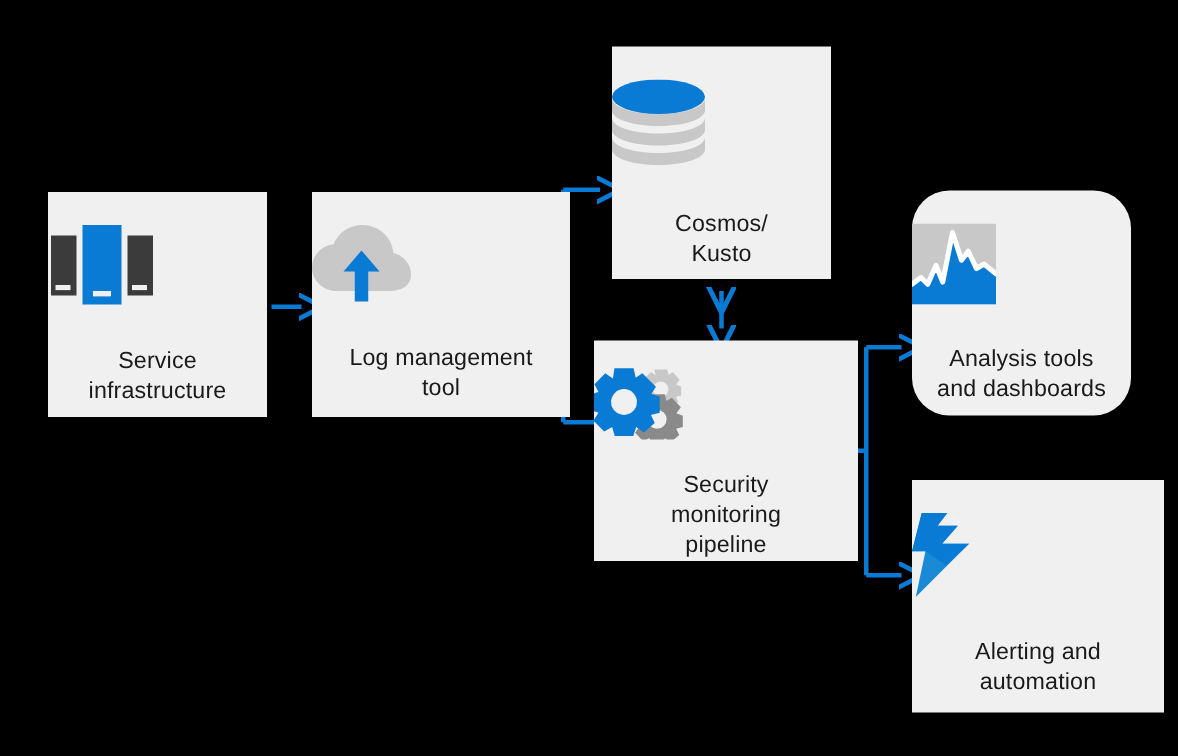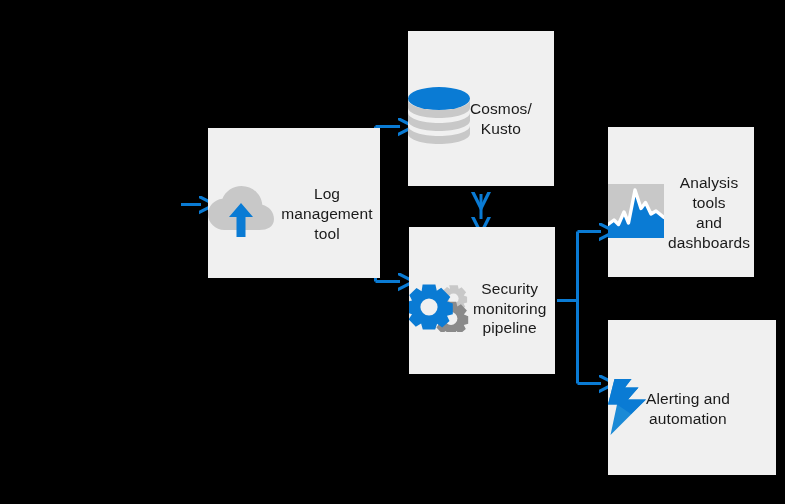--- a/index.html
+++ b/index.html
@@ -13,22 +13,21 @@
     width: 785px;
     height: 504px;
     background: #000000;
     overflow: hidden;
     font-family: "Liberation Sans", sans-serif;
   }
   .node-box {
     position: absolute;
     background: #f0f0f0;
     display: flex;
-    flex-direction: row;
-    align-items: center;
+    flex-direction: column;
     box-sizing: border-box;
   }
   .node-icon {
     display: block;
   }
   .node-label {
     color: #1a1a1a;
     font-size: 15.5px;
     line-height: 1.28;
     text-align: center;
@@ -42,22 +41,22 @@
     top: 0;
     width: 785px;
     height: 504px;
     pointer-events: none;
   }
 
   
   #node-service        { left: 32px;  top: 128px; width: 146px; height: 150px; }
   #node-logtool        { left: 208px; top: 128px; width: 172px; height: 150px; }
   #node-cosmos         { left: 408px; top: 31px;  width: 146px; height: 155px; }
-  #node-pipeline       { left: 409px; top: 227px; width: 146px; height: 147px; }
-  #node-analysis       { left: 608px; top: 127px; width: 146px; height: 150px; }
+  #node-pipeline       { left: 396px; top: 227px; width: 176px; height: 147px; }
+  #node-analysis       { left: 608px; top: 127px; width: 146px; height: 150px; border-radius: 25px; }
   #node-alerting       { left: 608px; top: 320px; width: 168px; height: 155px; }
 
   #node-service  .node-icon   { margin-top: 20px; }
   #node-service  .node-label  { margin-top: 20px; }
   #node-logtool  .node-icon   { margin-top: 22px; }
   #node-logtool  .node-label  { margin-top: 22px; }
   #node-cosmos   .node-icon   { margin-top: 22px; }
   #node-cosmos   .node-label  { margin-top: 20px; }
   #node-pipeline .node-icon   { margin-top: 18px; }
   #node-pipeline .node-label  { margin-top: 16px; }
@@ -108,20 +107,34 @@
       <path d="M557,300.5 L577.5,300.5" stroke="#0a7bd4" stroke-width="3" fill="none"></path>
 
       <path d="M577.5,231.5 L577.5,383.5" stroke="#0a7bd4" stroke-width="3" fill="none"></path>
 
       <path d="M577.5,231.5 L601,231.5" stroke="#0a7bd4" stroke-width="3" fill="none" marker-end="url(#arrowhead-right)"></path>
 
       <path d="M577.5,383.5 L601,383.5" stroke="#0a7bd4" stroke-width="3" fill="none" marker-end="url(#arrowhead-right)"></path>
     </g>
   </svg>
 
+  <div class="node-box" id="node-service">
+    <span class="node-icon">
+      <svg width="72" height="58" viewBox="0 0 72 58" xmlns="http://www.w3.org/2000/svg">
+        <rect x="2" y="9" width="17" height="40" fill="#3b3b3b"></rect>
+        <rect x="5" y="42" width="10" height="3.4" fill="#f0f0f0"></rect>
+        <rect x="53" y="9" width="17" height="40" fill="#3b3b3b"></rect>
+        <rect x="56" y="42" width="10" height="3.4" fill="#f0f0f0"></rect>
+        <rect x="23" y="2" width="26" height="53" fill="#0a7bd4"></rect>
+        <rect x="30" y="46" width="12" height="3.6" fill="#f0f0f0"></rect>
+      </svg>
+    </span>
+    <span class="node-label">Service
+infrastructure</span>
+  </div>
 
   <div class="node-box" id="node-logtool">
     <span class="node-icon">
       <svg width="66" height="52" viewBox="0 0 66 52" xmlns="http://www.w3.org/2000/svg">
         <path d="M16.5,44 C7.4,44 0,37 0,28.3 C0,20.3 6.3,13.7 14.4,12.8
                  C17.4,5.2 24.9,0 33.5,0 C44.4,0 53.4,8.2 54.3,18.7
                  C60.9,20.2 66,26 66,33 C66,40.9 59.3,44 51.5,44 Z" fill="#c8c8c8"></path>
         <path d="M33,17 L45,31 L37.5,31 L37.5,51 L28.5,51 L28.5,31 L21,31 Z" fill="#0a7bd4"></path>
       </svg>
     </span>

